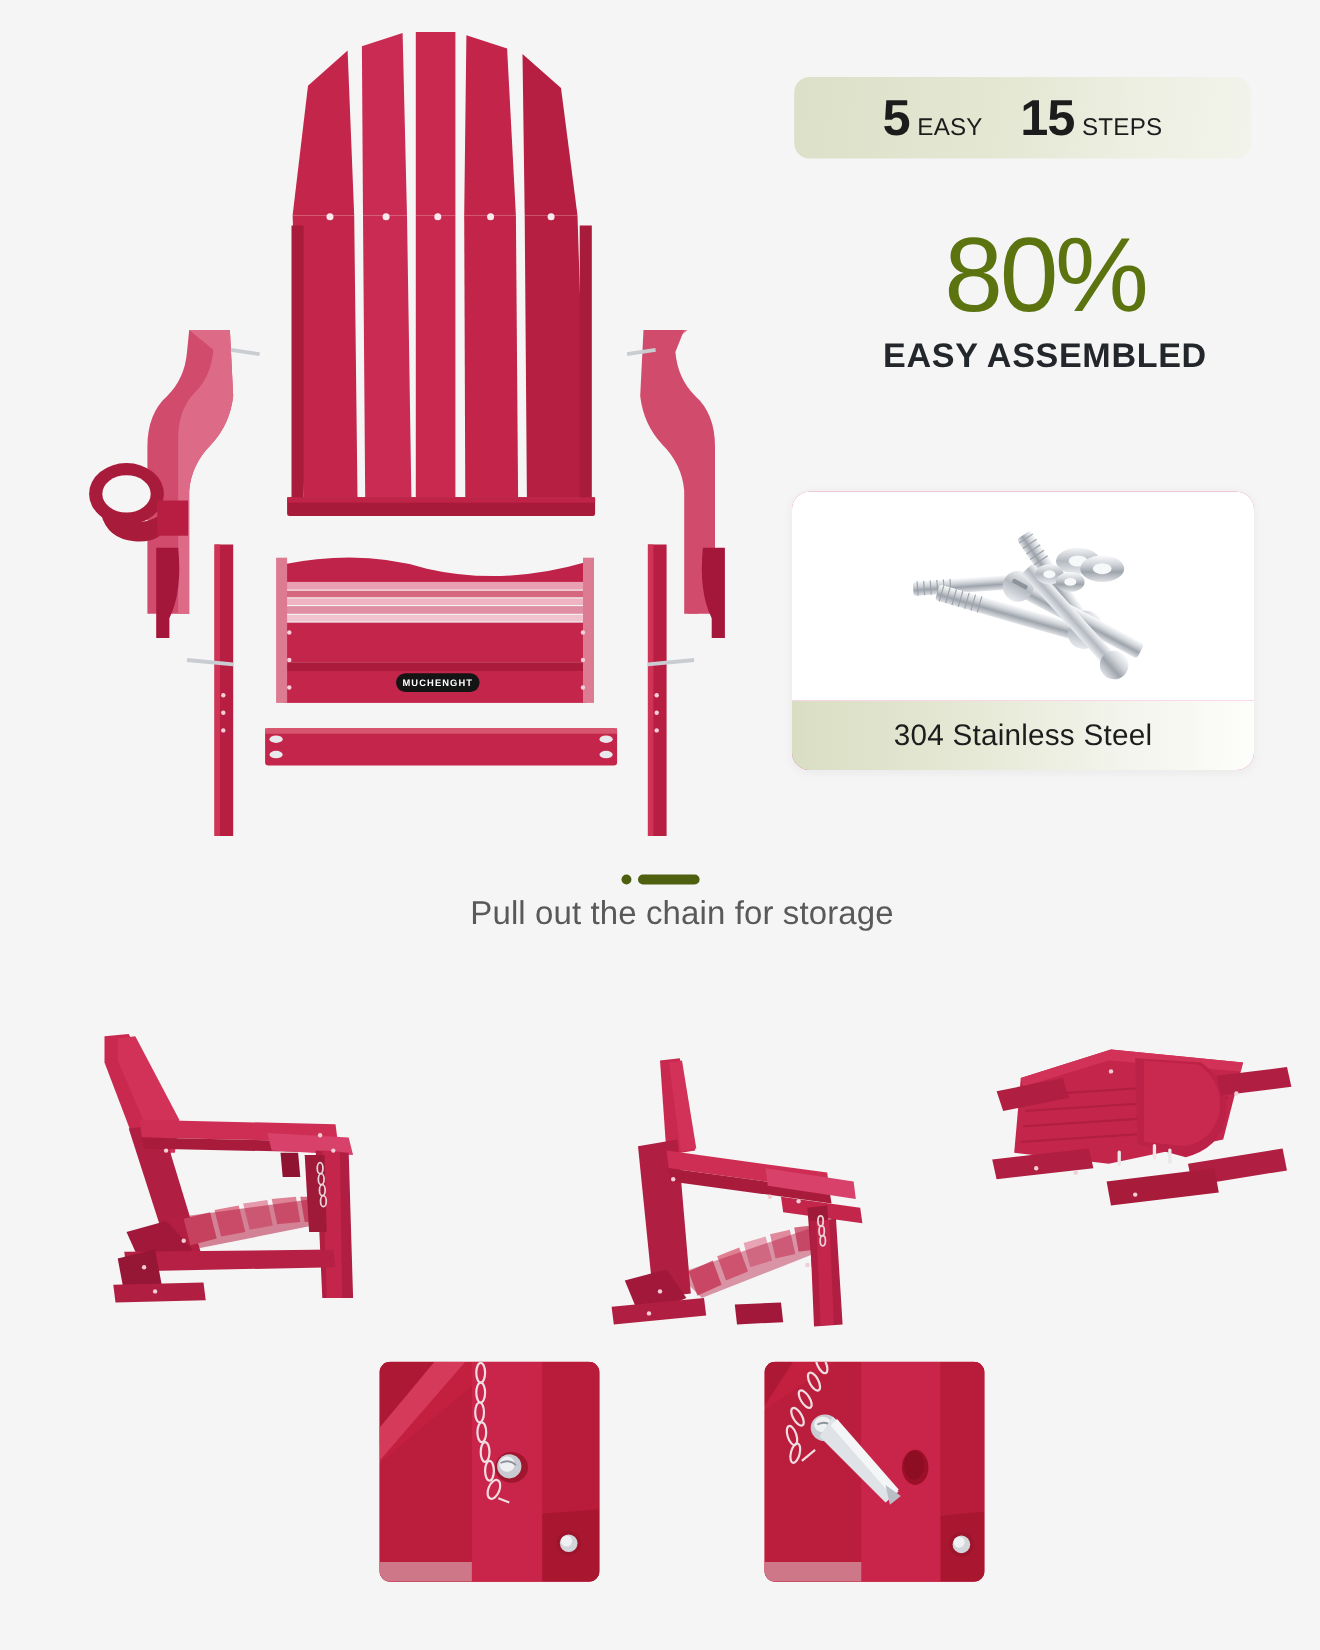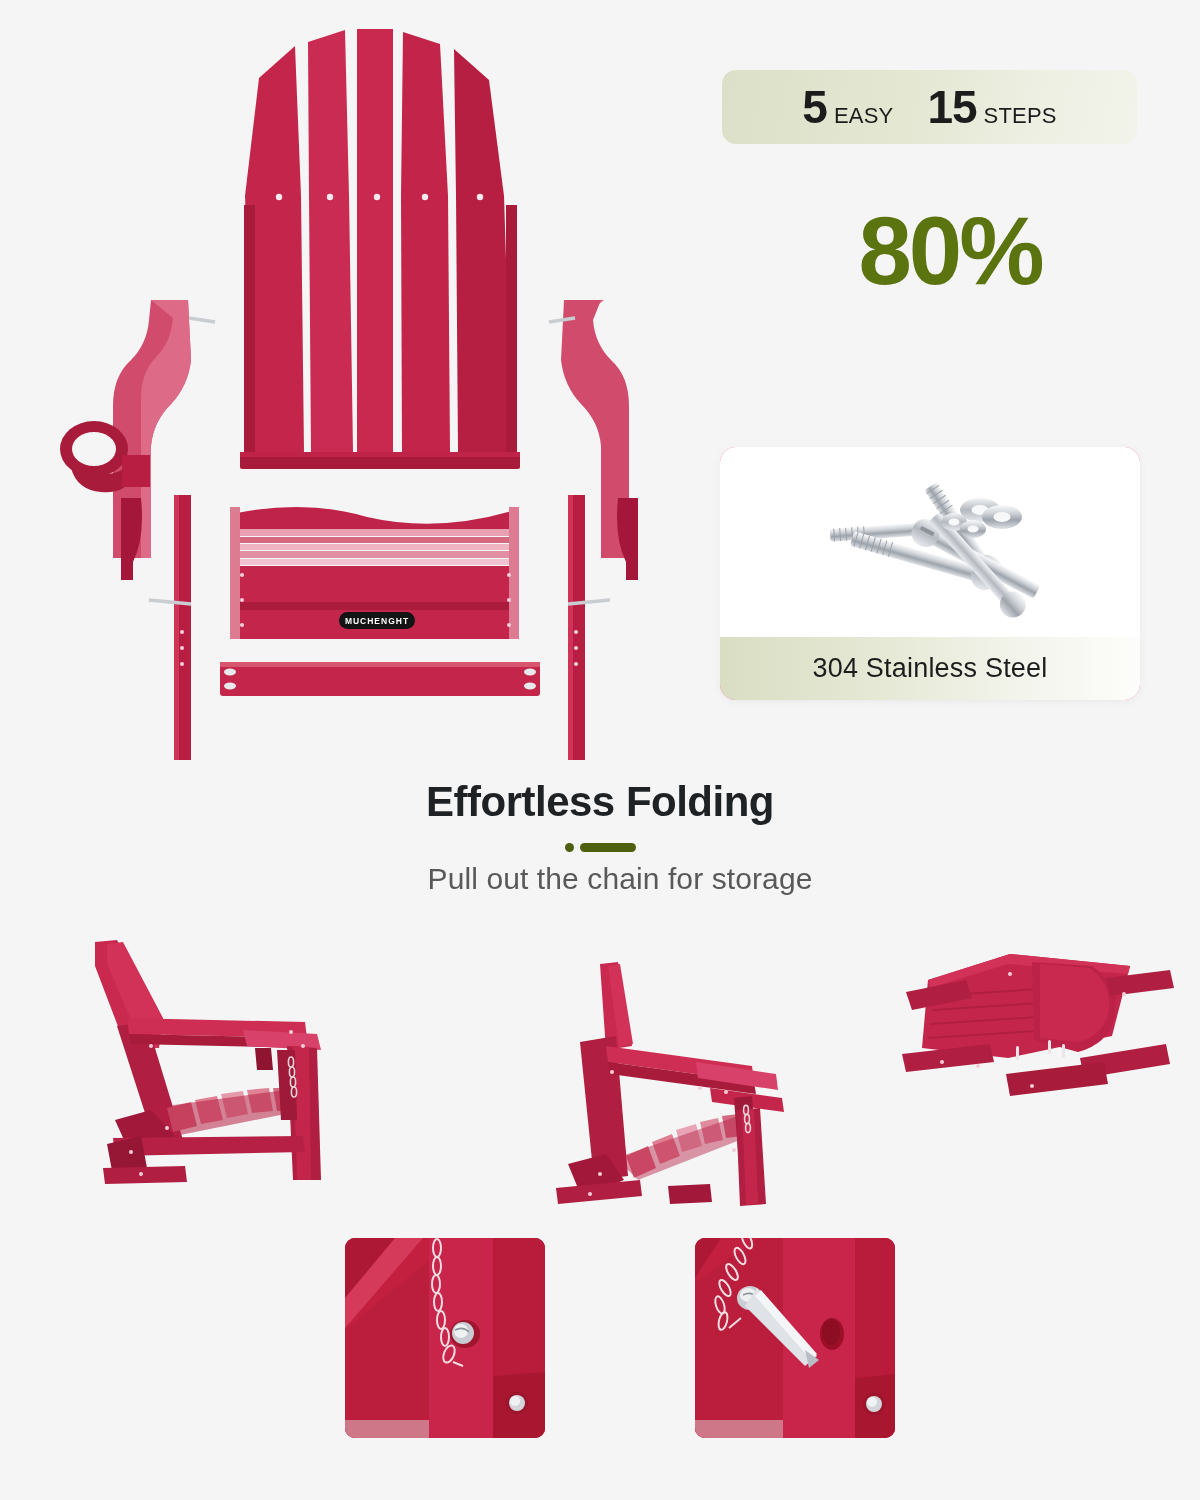--- a/index.html
+++ b/index.html
@@ -5,37 +5,37 @@
   * { box-sizing: border-box; margin: 0; padding: 0; }
   html, body {
     width: 1200px; height: 1500px;
     background: #f5f5f5;
     font-family: "Liberation Sans", sans-serif;
     overflow: hidden;
   }
   .page { position: relative; width: 1200px; height: 1500px; background: #f5f5f5; }
 
   
-  .top-left { position: absolute; left: 12px; top: 0; width: 700px; height: 760px; }
+  .top-left { position: absolute; left: 1px; top: 0; width: 700px; height: 760px; padding-left: 32px; }
   .top-right { position: absolute; left: 700px; top: 0; width: 500px; height: 760px; }
 
   
   .steps-badge {
     position: absolute; left: 22px; top: 70px; width: 415px; height: 74px;
     border-radius: 14px;
     background: linear-gradient(100deg, #dde0c8 0%, #e4e7d2 45%, #eef0e4 78%, #f2f3ea 100%);
     display: flex; align-items: center; justify-content: center; gap: 34px;
   }
   .stat { display: flex; align-items: baseline; gap: 7px; color: #1c1c1c; }
   .stat .num { font-size: 46px; font-weight: 700; letter-spacing: -1px; line-height: 1; }
   .stat .unit { font-size: 22px; font-weight: 400; letter-spacing: .2px; }
 
   
   .pct-wrap { position: absolute; left: 0; top: 205px; width: 500px; text-align: center; }
-  .pct { font-size: 96px; font-weight: 700; color: #5c7410; line-height: .95; letter-spacing: -3px; }
+  .pct { font-size: 96px; font-weight: 400; color: #5c7410; line-height: .95; letter-spacing: -3px; }
   .pct-sub { margin-top: 10px; font-size: 31px; font-weight: 800; color: #23272b; letter-spacing: .6px; }
 
   
   .steel-card {
     position: absolute; left: 20px; top: 447px; width: 420px; height: 253px;
     background: #ec4899; border-radius: 16px; overflow: hidden;
     box-shadow: 0 2px 10px rgba(0,0,0,.05);
   }
   .steel-photo { position: relative; width: 100%; height: 190px; background: #fff; }
   .steel-caption {
@@ -208,20 +208,21 @@
         <span class="unit">EASY</span>
       </div>
       <div class="stat">
         <span class="num">15</span>
         <span class="unit">STEPS</span>
       </div>
     </div>
 
     <div class="pct-wrap">
       <div class="pct">80%</div>
+      <div class="pct-sub">EASY ASSEMBLED</div>
     </div>
 
     <div class="steel-card">
       <div class="steel-photo">
         <svg width="420" height="190" viewBox="0 0 420 190">
           <defs>
             <linearGradient id="sh" x1="0" y1="0" x2="0" y2="1">
               <stop offset="0" stop-color="#fafbfc"></stop>
                 <stop offset=".35" stop-color="#cfd3d8"></stop>
               <stop offset=".62" stop-color="#9ea4ac"></stop>
@@ -300,21 +301,20 @@
             <ellipse cx="253" cy="82" rx="13" ry="9" fill="url(#sh)"></ellipse>
             <ellipse cx="253" cy="82" rx="5.5" ry="3.6" fill="#f7f8f9"></ellipse>
           </g>
         </svg>
       </div>
       <div class="steel-caption">304 Stainless Steel</div>
     </div>
   </div>
 
   <div class="fold-head">
-    <div class="fold-title">Effortless Folding</div>
     <div class="divider">
       <span class="dot"></span>
       <span class="dash"></span>
     </div>
     <div class="fold-sub">Pull out the chain for storage</div>
   </div>
 
   <div class="fold-row">
 
     <div class="fold-cell fold-a">

